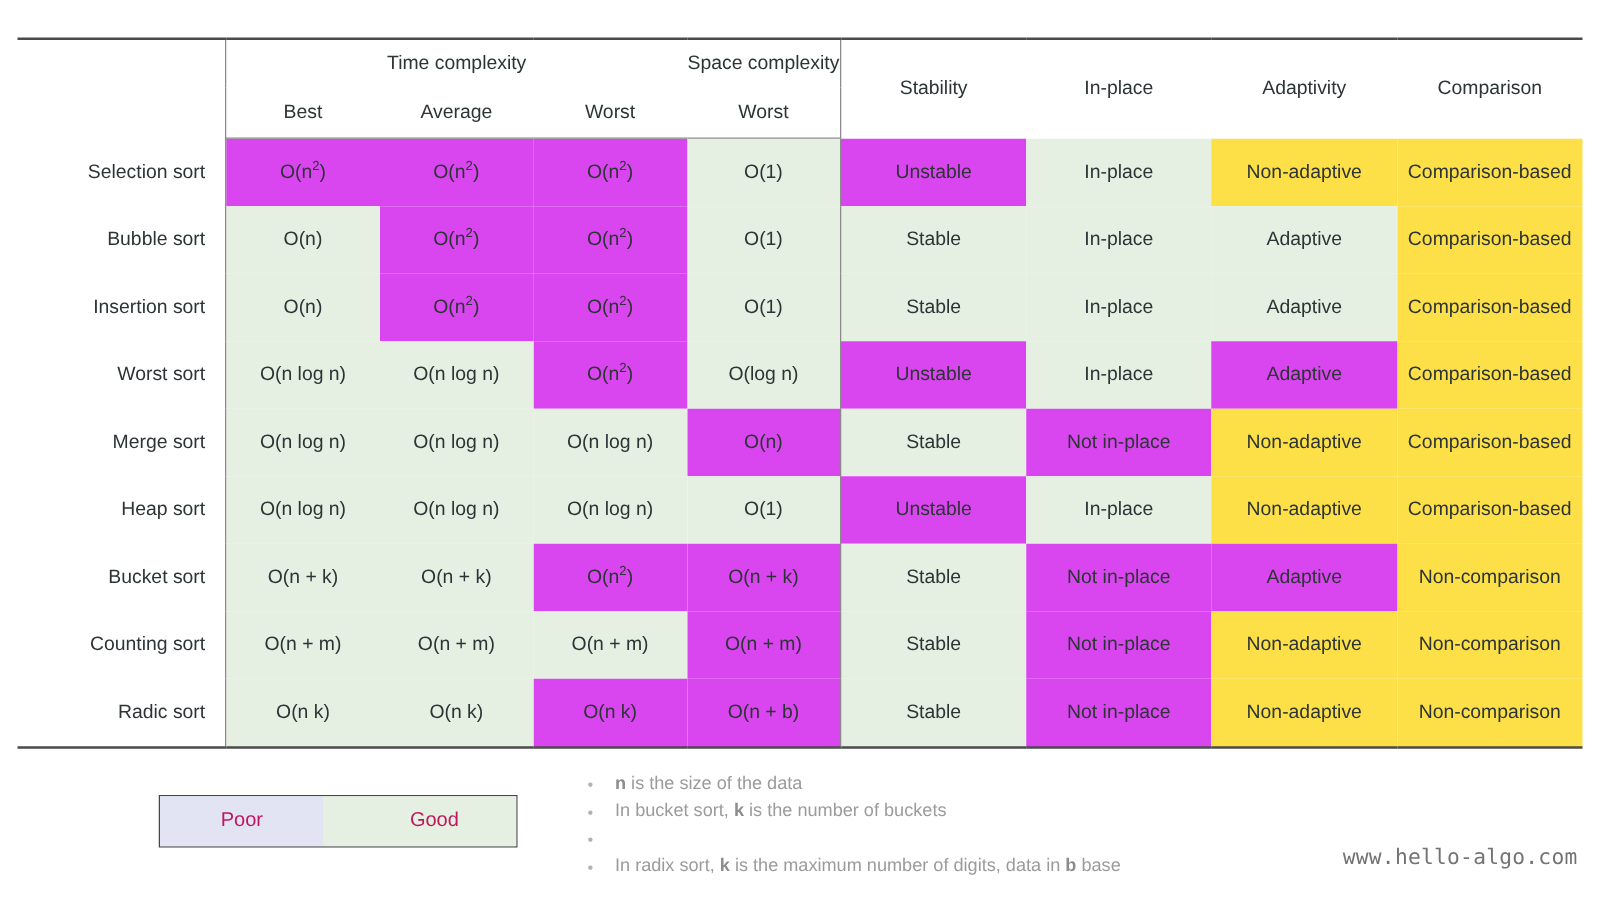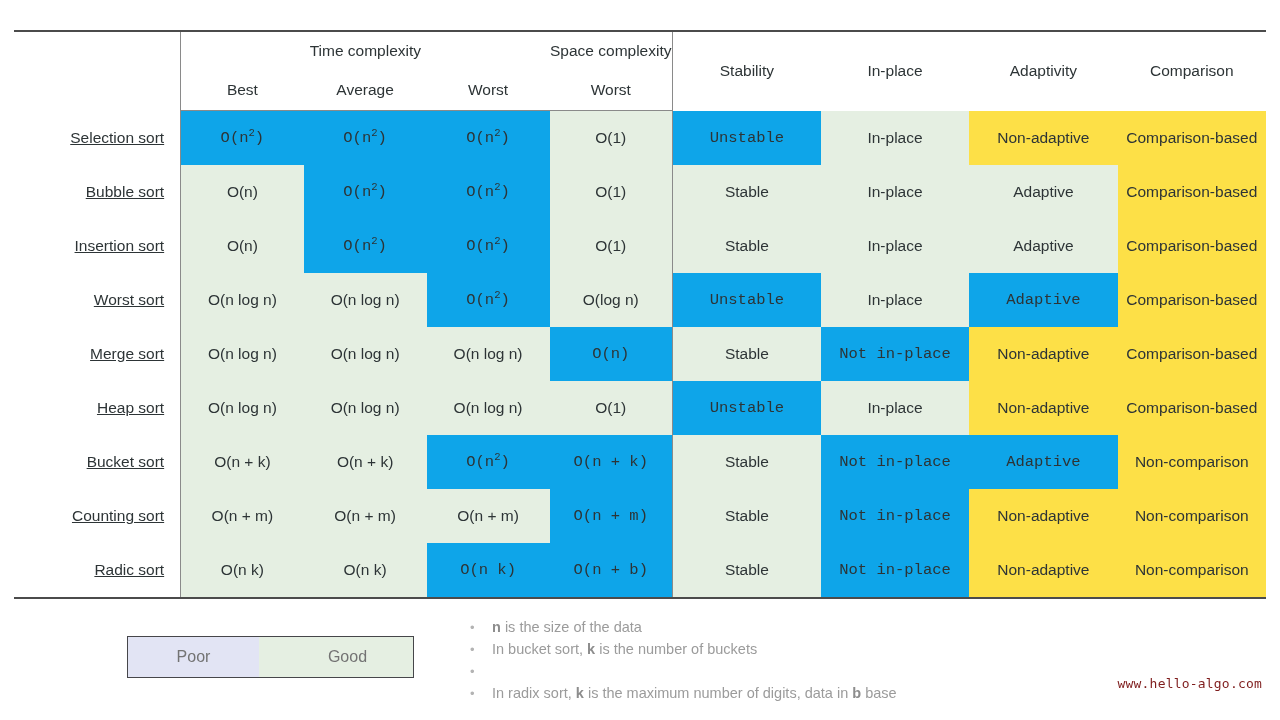--- a/index.html
+++ b/index.html
@@ -10,21 +10,21 @@
   body {
     width: 1280px;
     height: 720px;
     font-family: "Liberation Sans", sans-serif;
     color: #2d3436;
     overflow: hidden;
     position: relative;
   }
 
   
-  .c-poor { background: #0ea5e9; font-family: Liberation Mono, monospace; }
+  .c-poor { background: #d946ef; }
   .c-fair { background: #fde047; }
   .c-good { background: #e5efe2; }
 
   
   #table-wrap {
     position: absolute;
     left: 14px;
     top: 30px;
     width: 1252px;
   }
@@ -75,21 +75,20 @@
 
   
   tr.data-row td { height: 54px; }
   tr.data-row td.rowname {
     text-align: right;
     padding-right: 16px;
     font-size: 15.5px;
     background: #ffffff;
     box-sizing: border-box;
     width: 164px;
-    text-decoration: underline;
   }
 
   
   tr.rule-bottom > td { border-bottom: 2.5px solid #4b4b4b; }
 
   sup { font-size: 0.68em; vertical-align: super; line-height: 0; }
 
   
   #legend {
     position: absolute;
@@ -100,21 +99,21 @@
     border: 1.8px solid #46464a;
     box-sizing: border-box;
     display: flex;
   }
   #legend .seg {
     flex: 1 1 0;
     display: flex;
     align-items: center;
     justify-content: center;
     font-size: 16px;
-    color: #737373;
+    color: #be185d;
   }
 
   
   #notes {
     position: absolute;
     left: 470px;
     top: 617px;
     width: 600px;
   }
   #notes .note {
@@ -133,22 +132,22 @@
     line-height: 21px;
   }
   #notes .note b { color: #8d8d8d; font-weight: bold; }
 
   
   #watermark {
     position: absolute;
     right: 18px;
     top: 676px;
     font-family: "DejaVu Sans Mono", monospace;
-    font-size: 13px;
-    color: #7f1d1d;
+    font-size: 17px;
+    color: #737373;
     letter-spacing: 0.2px;
   }
 </style>
 </head>
 <body>
 
 <div id="table-wrap">
   <table class="cmp">
     <colgroup>
       <col class="col-name">

